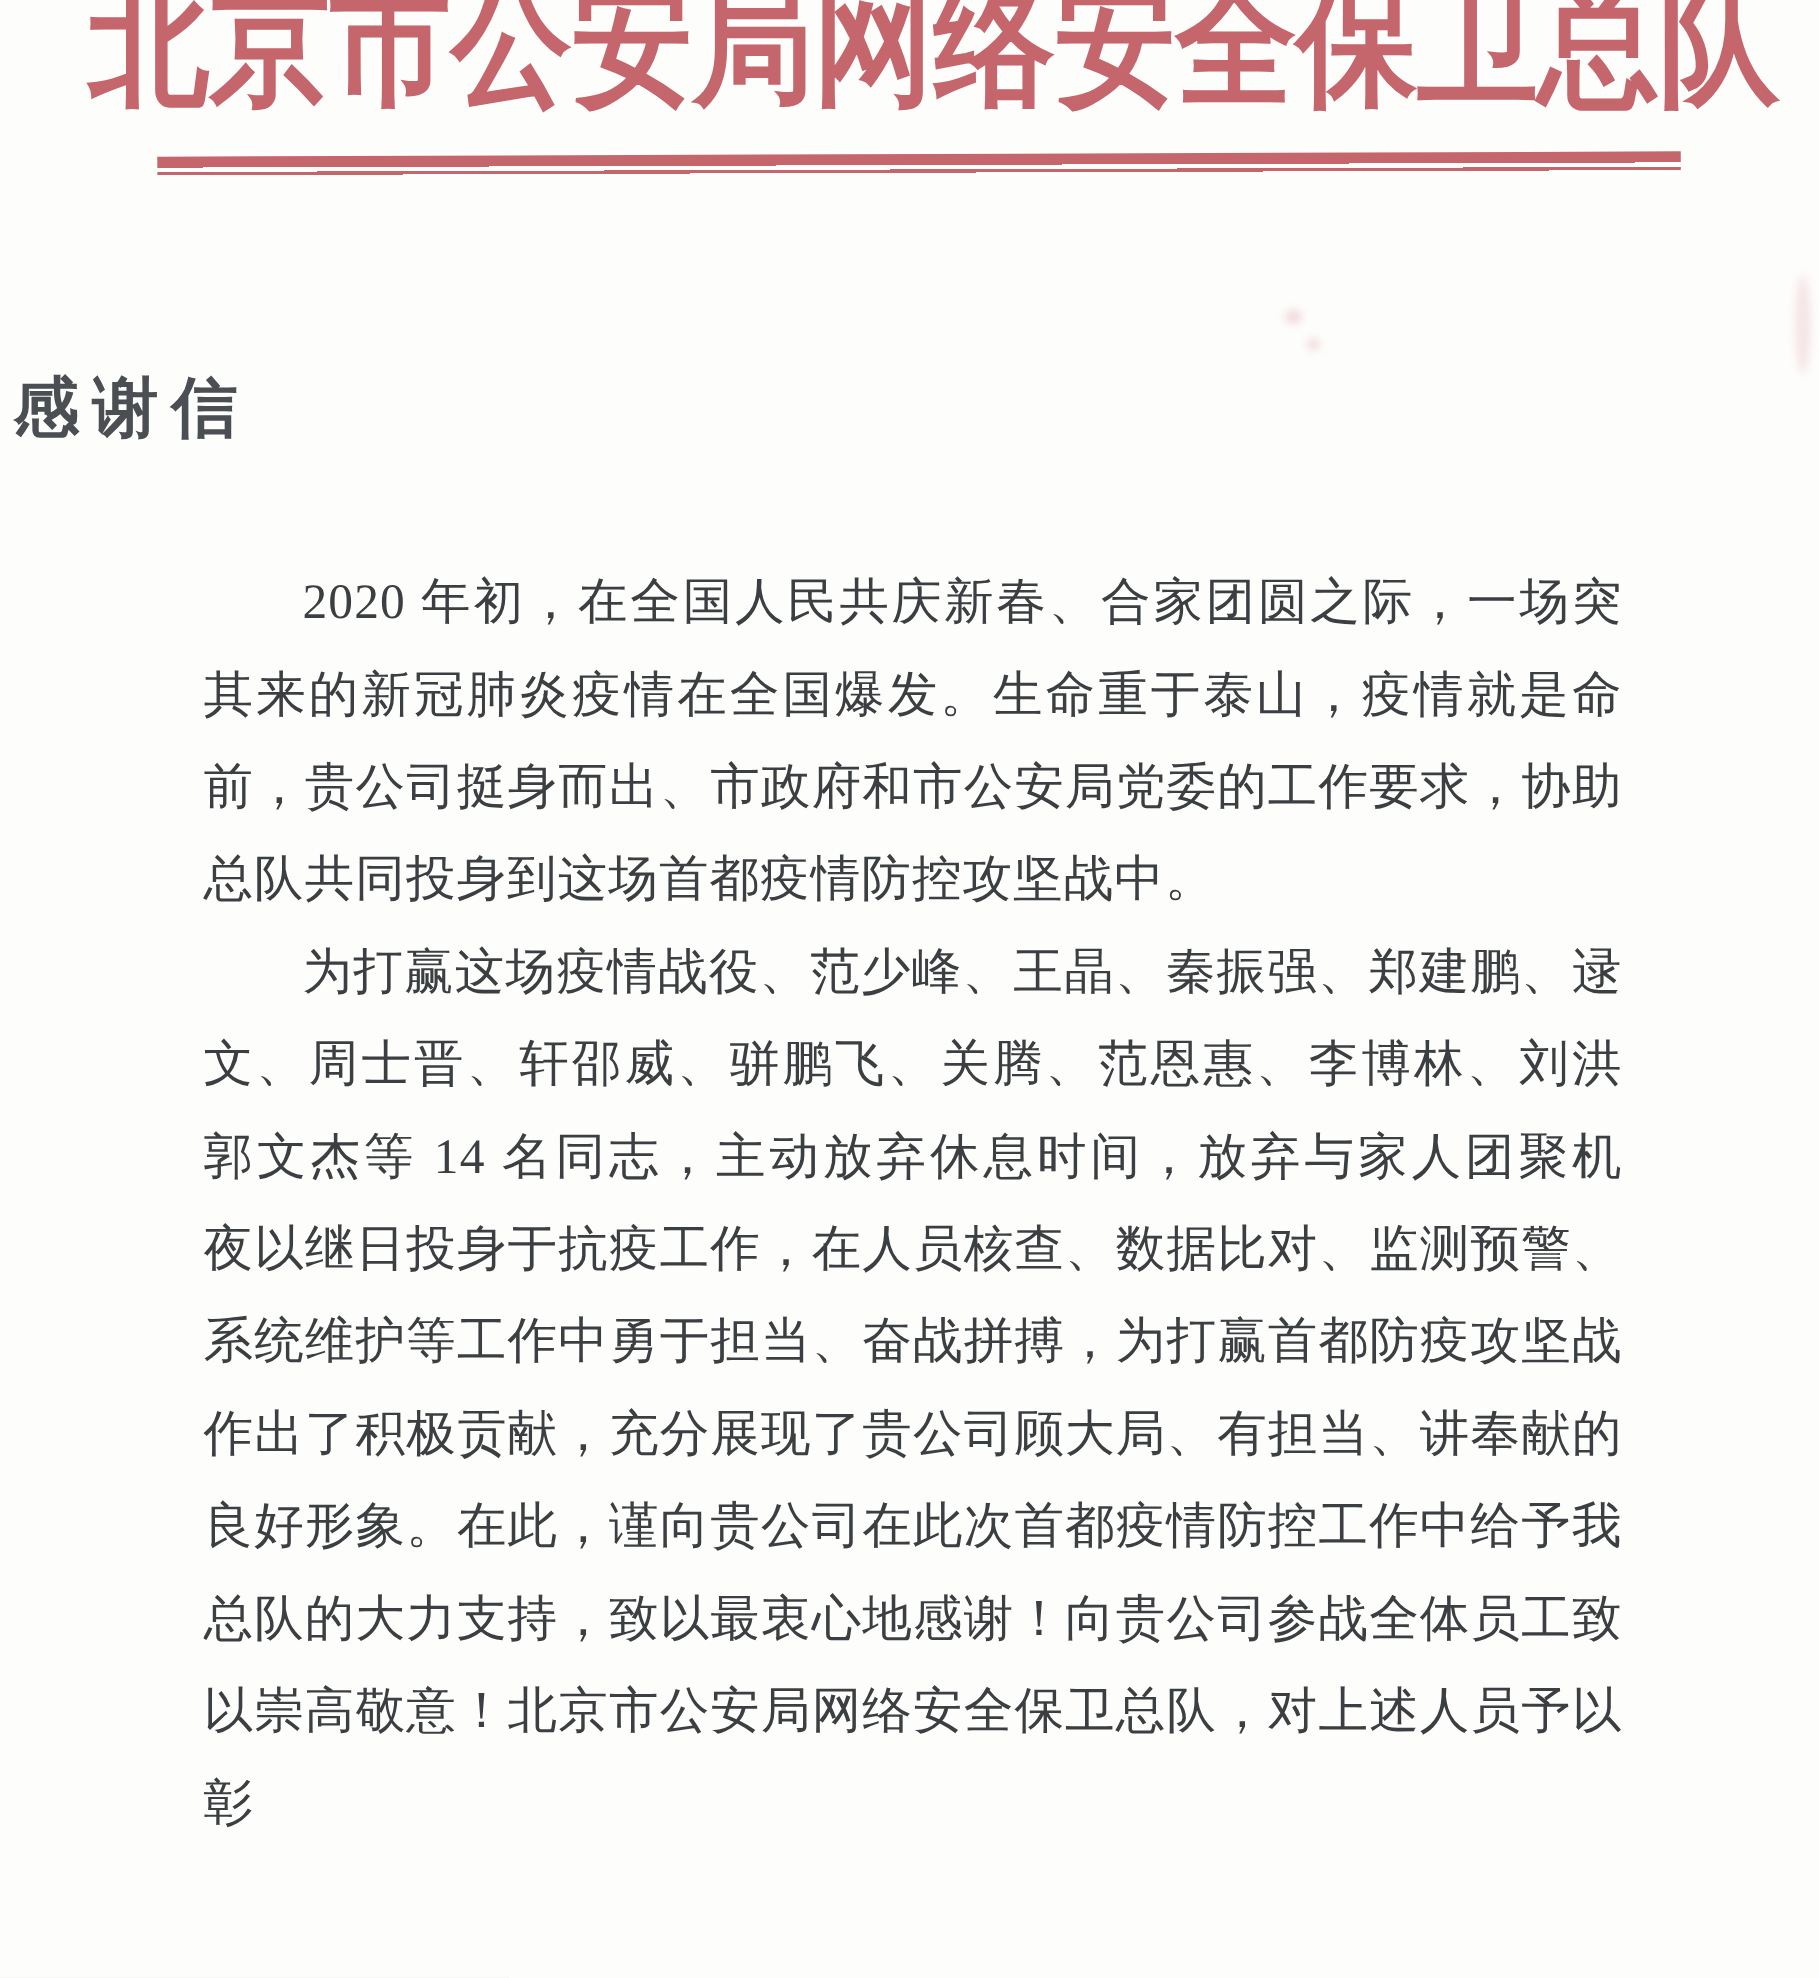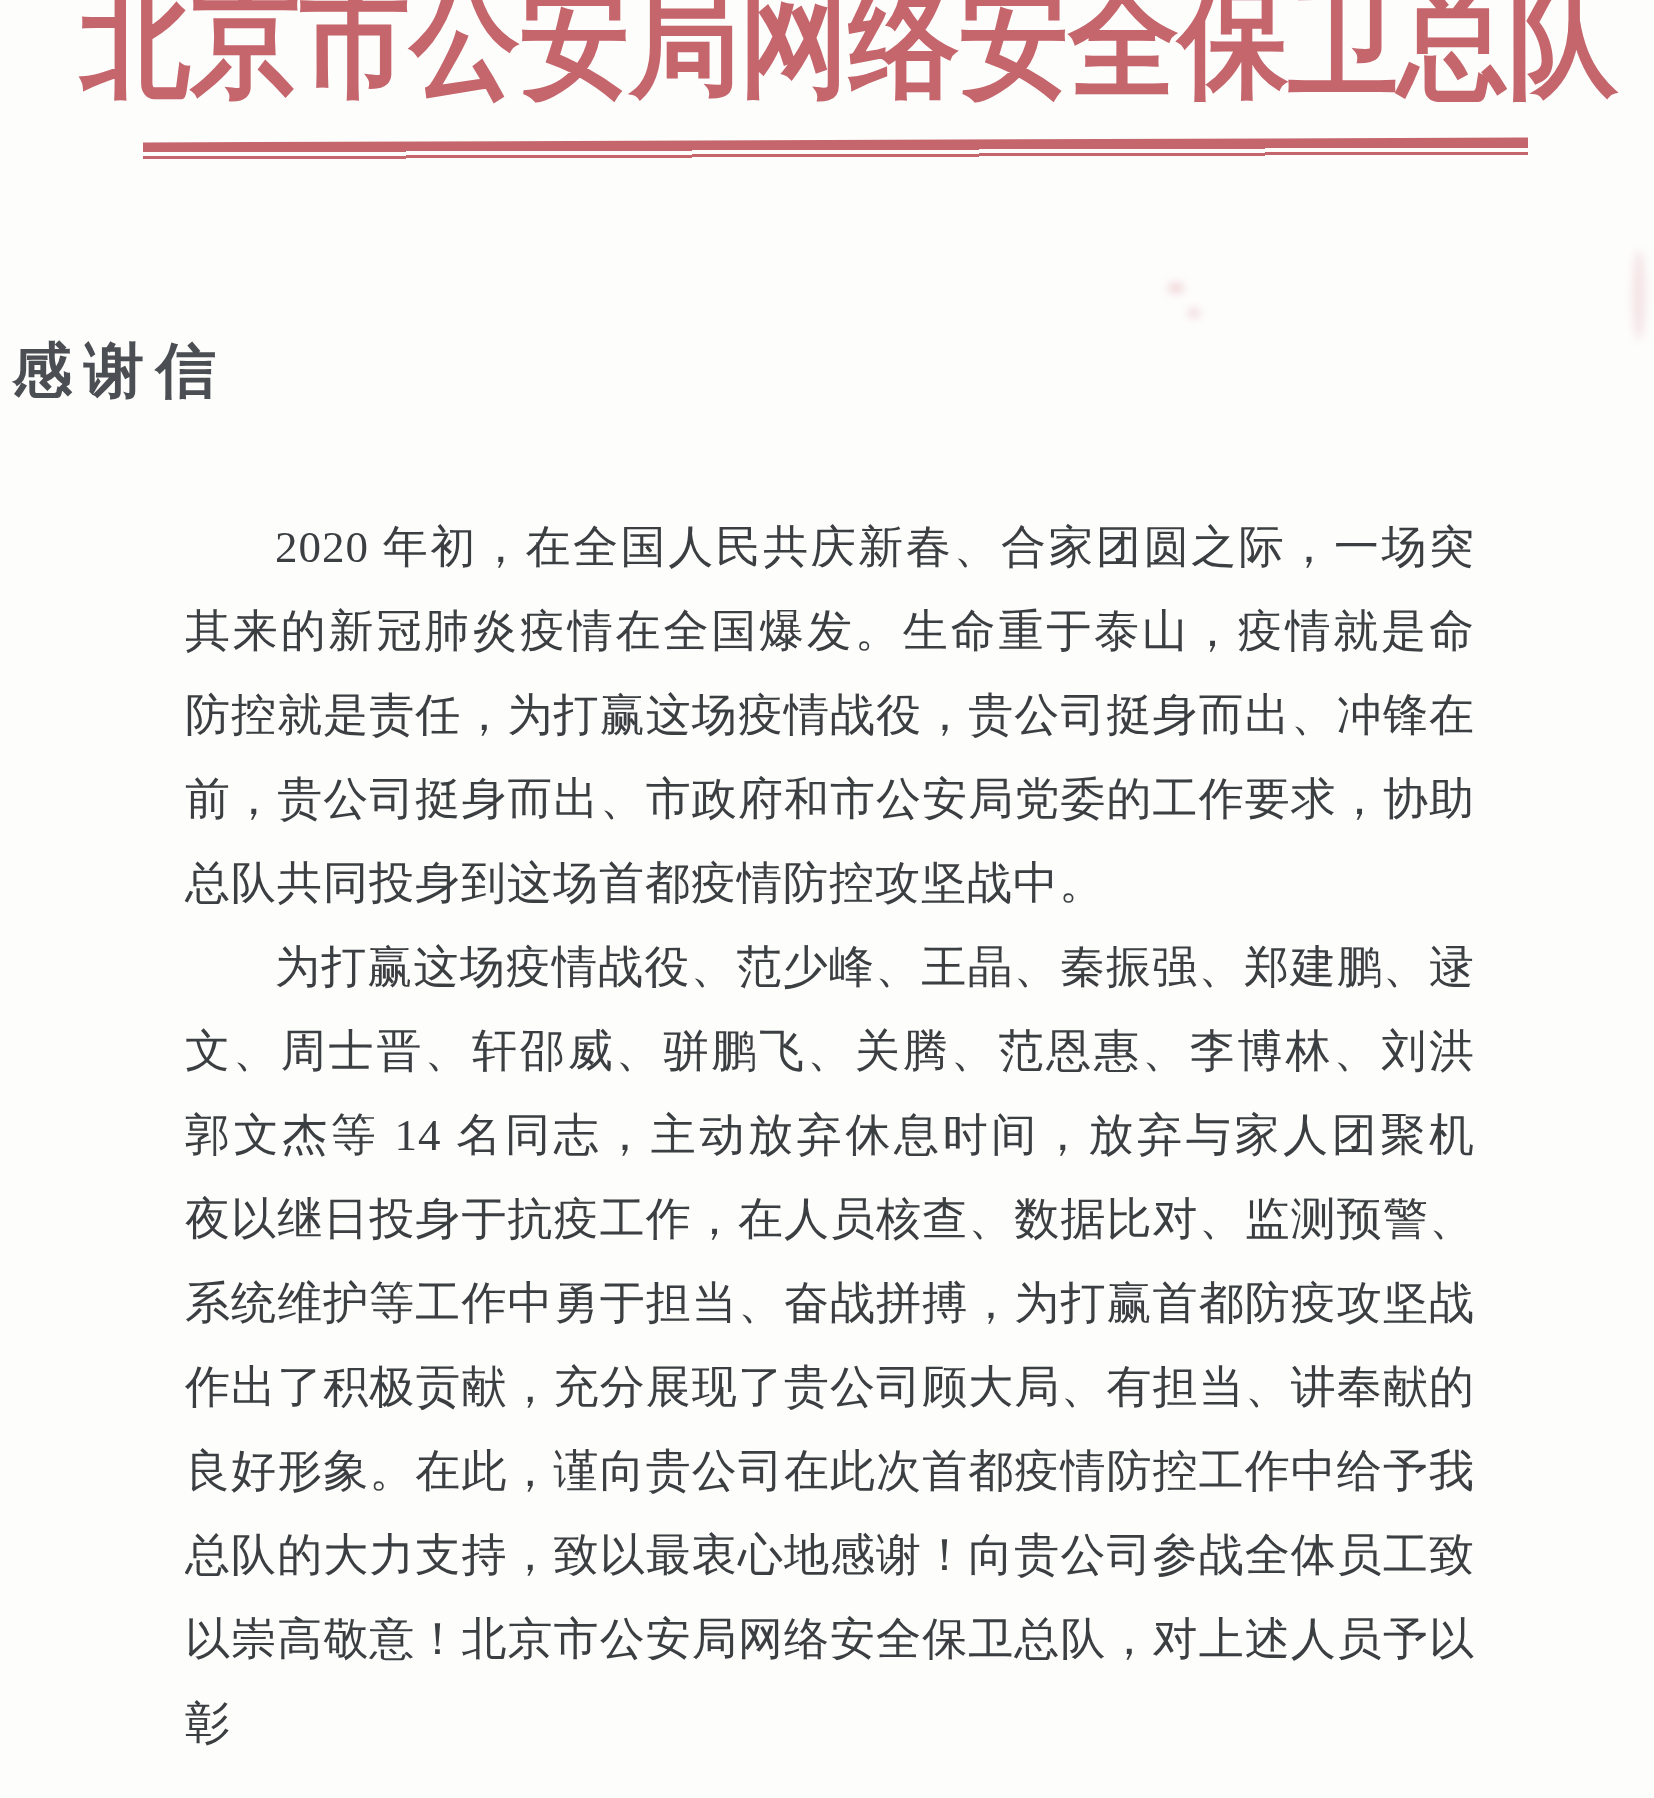--- a/index.html
+++ b/index.html
@@ -112,21 +112,20 @@
   <div class="smudge s2"></div>
   <div class="smudge s3"></div>
 
   <h1 class="title">感谢信</h1>
 
   <main class="body-text">
 
 
     <div class="line fill indent">2020 年初，在全国人民共庆新春、合家团圆之际，一场突如</div>
     <div class="line fill">其来的新冠肺炎疫情在全国爆发。生命重于泰山，疫情就是命令，</div>
-    <div class="line fill">防控就是责任，为打赢这场疫情战役，贵公司挺身而出、冲锋在</div>
     <div class="line fill">前，贵公司挺身而出、市政府和市公安局党委的工作要求，协助我</div>
     <div class="line">总队共同投身到这场首都疫情防控攻坚战中。</div>
 
     <div class="line fill indent">为打赢这场疫情战役、范少峰、王晶、秦振强、郑建鹏、逯</div>
     <div class="line fill">文、周士晋、轩邵威、骈鹏飞、关腾、范恩惠、李博林、刘洪鑫、</div>
     <div class="line fill">郭文杰等 14 名同志，主动放弃休息时间，放弃与家人团聚机会，</div>
     <div class="line fill">夜以继日投身于抗疫工作，在人员核查、数据比对、监测预警、</div>
     <div class="line fill">系统维护等工作中勇于担当、奋战拼搏，为打赢首都防疫攻坚战</div>
     <div class="line fill">作出了积极贡献，充分展现了贵公司顾大局、有担当、讲奉献的</div>
     <div class="line fill">良好形象。在此，谨向贵公司在此次首都疫情防控工作中给予我</div>

